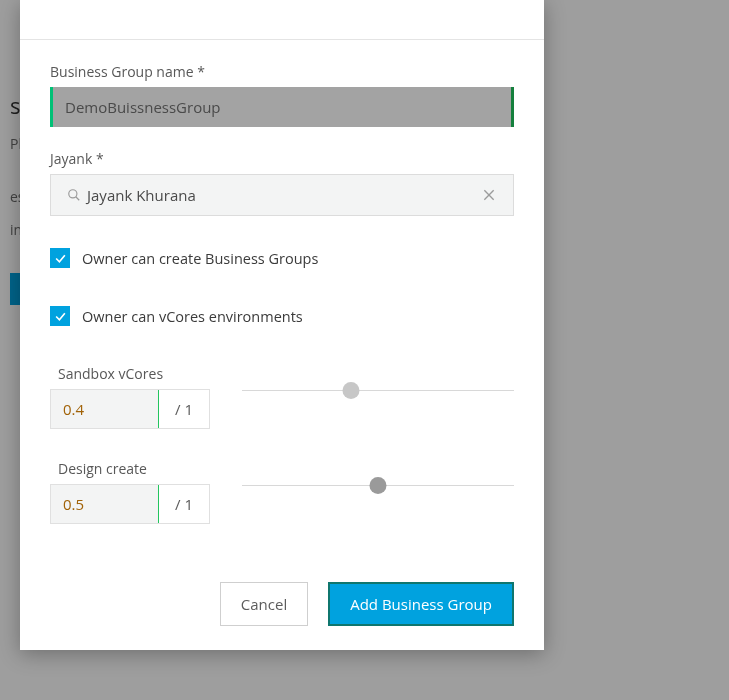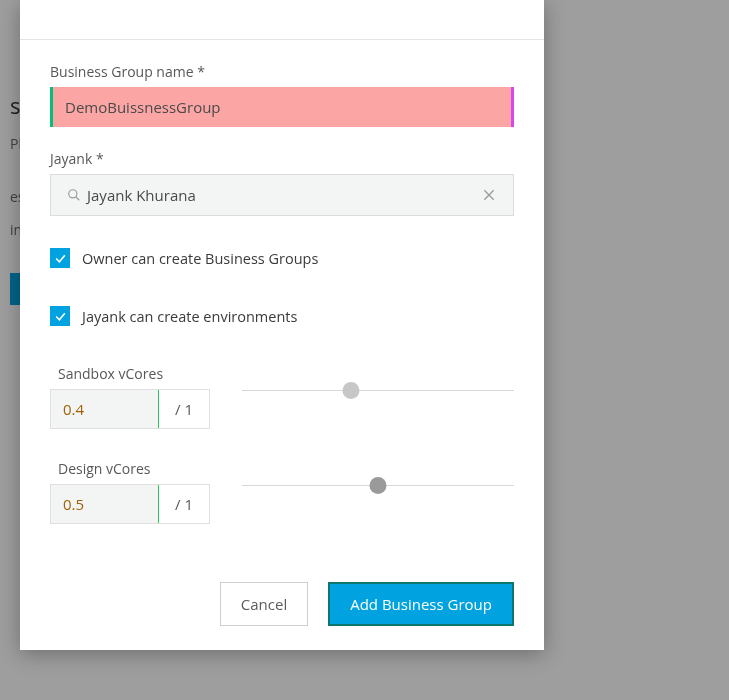--- a/index.html
+++ b/index.html
@@ -52,23 +52,23 @@
     padding: 22px 30px 10px 30px;
   }
   .field { margin-bottom: 22px; }
   .field-label {
     font-size: 14px;
     color: #585858;
     margin-bottom: 6px;
   }
   .text-input-wrap {
     position: relative;
-    background: #fca5a5;
+    background: #a3a3a3;
     border-left: 3px solid #00c176;
-    border-right: 3px solid #d946ef;
+    border-right: 3px solid #15803d;
     height: 40px;
     display: flex;
     align-items: flex-end;
   }
   .text-input {
     border: none;
     background: transparent;
     width: 100%;
     height: 100%;
     padding: 0 12px;
@@ -253,21 +253,21 @@
       </div>
       <span class="checkbox-label">Owner can create Business Groups</span>
     </div>
 
     <div class="checkbox-row">
       <div class="checkbox">
         <svg viewBox="0 0 24 24">
           <polyline points="4,12 10,18 20,6" fill="none" stroke="#fff" stroke-width="3"></polyline>
         </svg>
       </div>
-      <span class="checkbox-label">Jayank can create environments</span>
+      <span class="checkbox-label">Owner can vCores environments</span>
     </div>
 
     <div class="slider-section" style="margin-top:8px">
       <div class="slider-row">
         <div class="slider-inputs">
           <div class="slider-label">Sandbox vCores</div>
           <div class="slider-value-group">
             <input class="slider-value-input" type="text" value="0.4" style="">
             <div class="slider-max">/ 1</div>
           </div>
@@ -275,21 +275,21 @@
         <div class="slider-track-wrap">
           <div class="slider-track"></div>
           <div class="slider-thumb light" style="left:40%"></div>
         </div>
       </div>
     </div>
 
     <div class="slider-section">
       <div class="slider-row">
         <div class="slider-inputs">
-          <div class="slider-label">Design vCores</div>
+          <div class="slider-label">Design create</div>
           <div class="slider-value-group">
             <input class="slider-value-input" type="text" value="0.5" style="">
             <div class="slider-max">/ 1</div>
           </div>
         </div>
         <div class="slider-track-wrap">
           <div class="slider-track"></div>
           <div class="slider-thumb dark" style="left:50%"></div>
         </div>
       </div>

